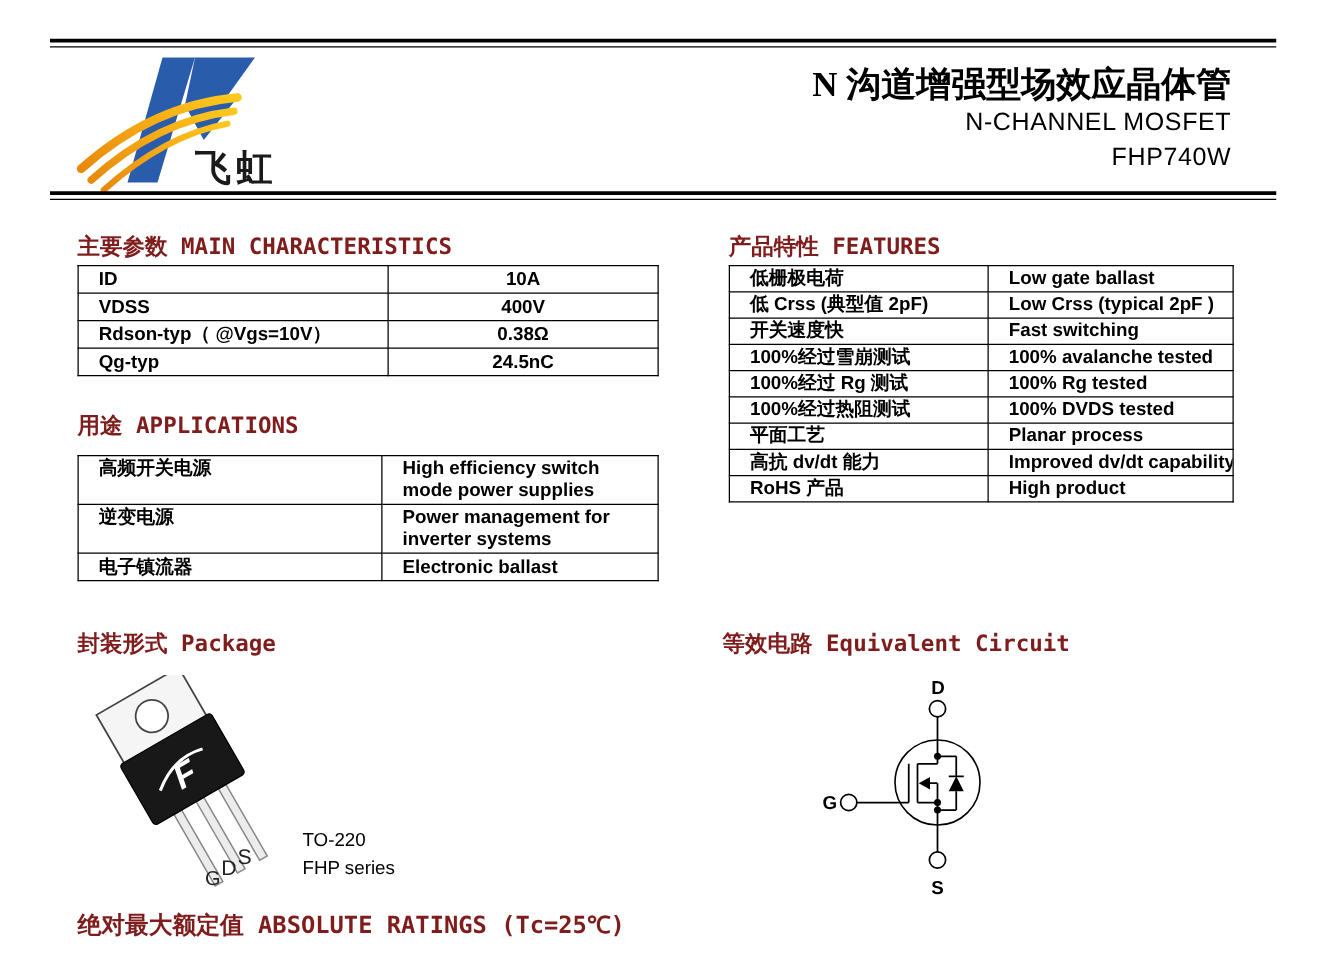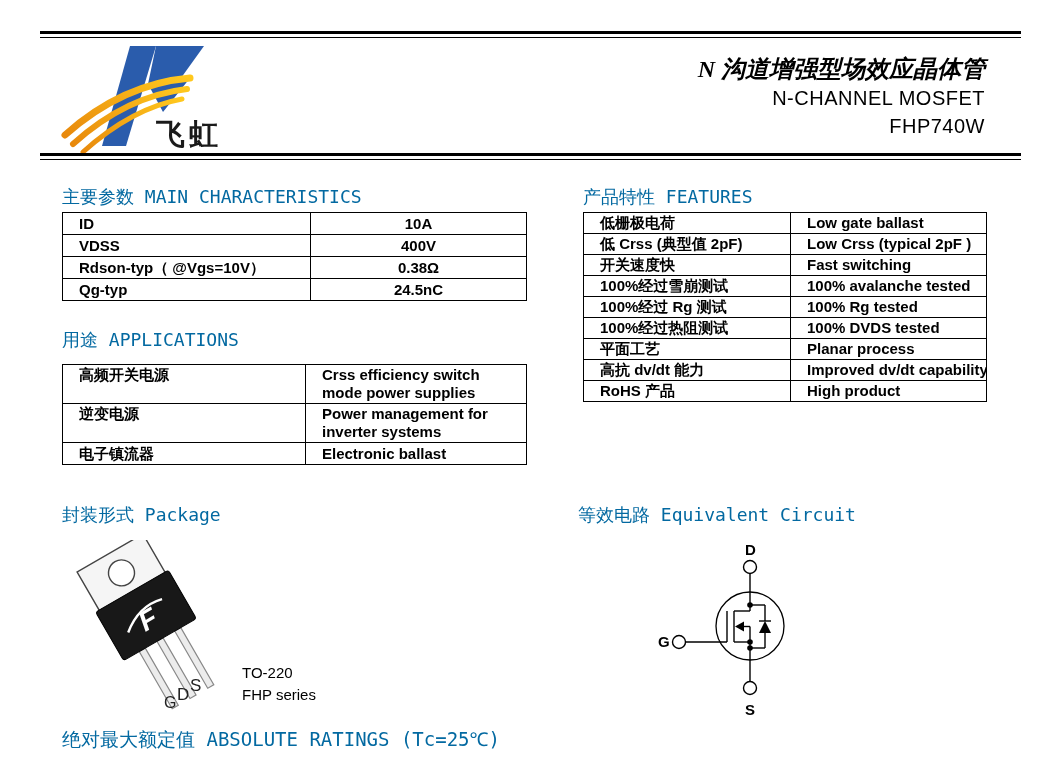--- a/index.html
+++ b/index.html
@@ -1,24 +1,24 @@
 <!DOCTYPE html>
 <html><head>
 <meta charset="utf-8">
 <style>
   html,body{margin:0;padding:0;background:#fff;}
   .page{position:relative;width:1057px;height:771px;background:#ffffff;
         font-family:"Liberation Sans",sans-serif;color:#000;overflow:hidden;}
   .rule{position:absolute;left:40px;width:981px;height:3px;
         border-top:3px solid #000;border-bottom:1px solid #000;}
   .sec-h{position:absolute;font-family:"DejaVu Sans Mono","Liberation Sans",sans-serif;
-        font-weight:normal;font-size:18px;white-space:nowrap;color:#0369a1;}
+        font-weight:bold;font-size:18px;white-space:nowrap;color:#7f1d1d;}
   .title-block{position:absolute;top:54px;right:72px;text-align:right;}
   .title-cn{font-family:"Liberation Serif","DejaVu Serif",serif;font-weight:bold;
-        font-size:24px;line-height:30px;white-space:nowrap;font-style:italic;}
+        font-size:28px;line-height:30px;white-space:nowrap;}
   .title-en{font-size:20px;line-height:28px;letter-spacing:.5px;white-space:nowrap;}
   table.dt{position:absolute;border-collapse:collapse;table-layout:fixed;}
   table.dt td{border:1.6px solid #000;font-size:15px;line-height:18px;
         padding:1px 16px;vertical-align:middle;overflow:hidden;font-weight:bold;}
   table.mc{left:62px;top:212px;width:464px;}
   table.mc td{height:19px;}
   table.mc td.v{text-align:center;}
   table.ft{left:583px;top:212px;width:403px;}
   table.ft td{height:18px;white-space:nowrap;}
   table.ap{left:62px;top:364px;width:464px;}
@@ -135,21 +135,21 @@
 
   <div class="sec-h" style="left:62px;top:328px">用途 APPLICATIONS</div>
   <table class="dt ap">
     <colgroup>
         <col style="width:243px">
         <col style="width:221px">
       </colgroup>
     <tbody>
         <tr>
       <td style="vertical-align:top">高频开关电源</td>
-      <td style="vertical-align:top">Crss efficiency switch mode power supplies</td>
+      <td style="vertical-align:top">High efficiency switch mode power supplies</td>
         </tr>
     <tr>
       <td style="vertical-align:top">逆变电源</td>
       <td style="vertical-align:top">Power management for inverter systems</td>
         </tr>
     <tr>
       <td>电子镇流器</td>
       <td>Electronic ballast</td>
         </tr>
   </tbody>

